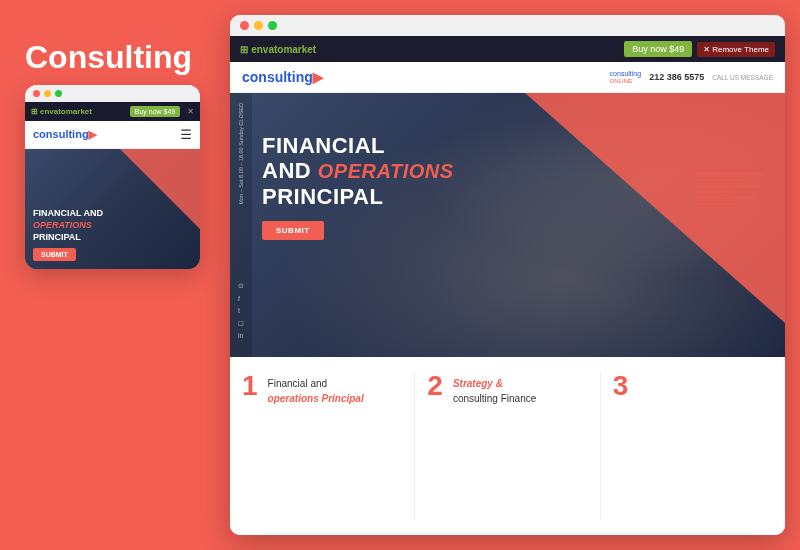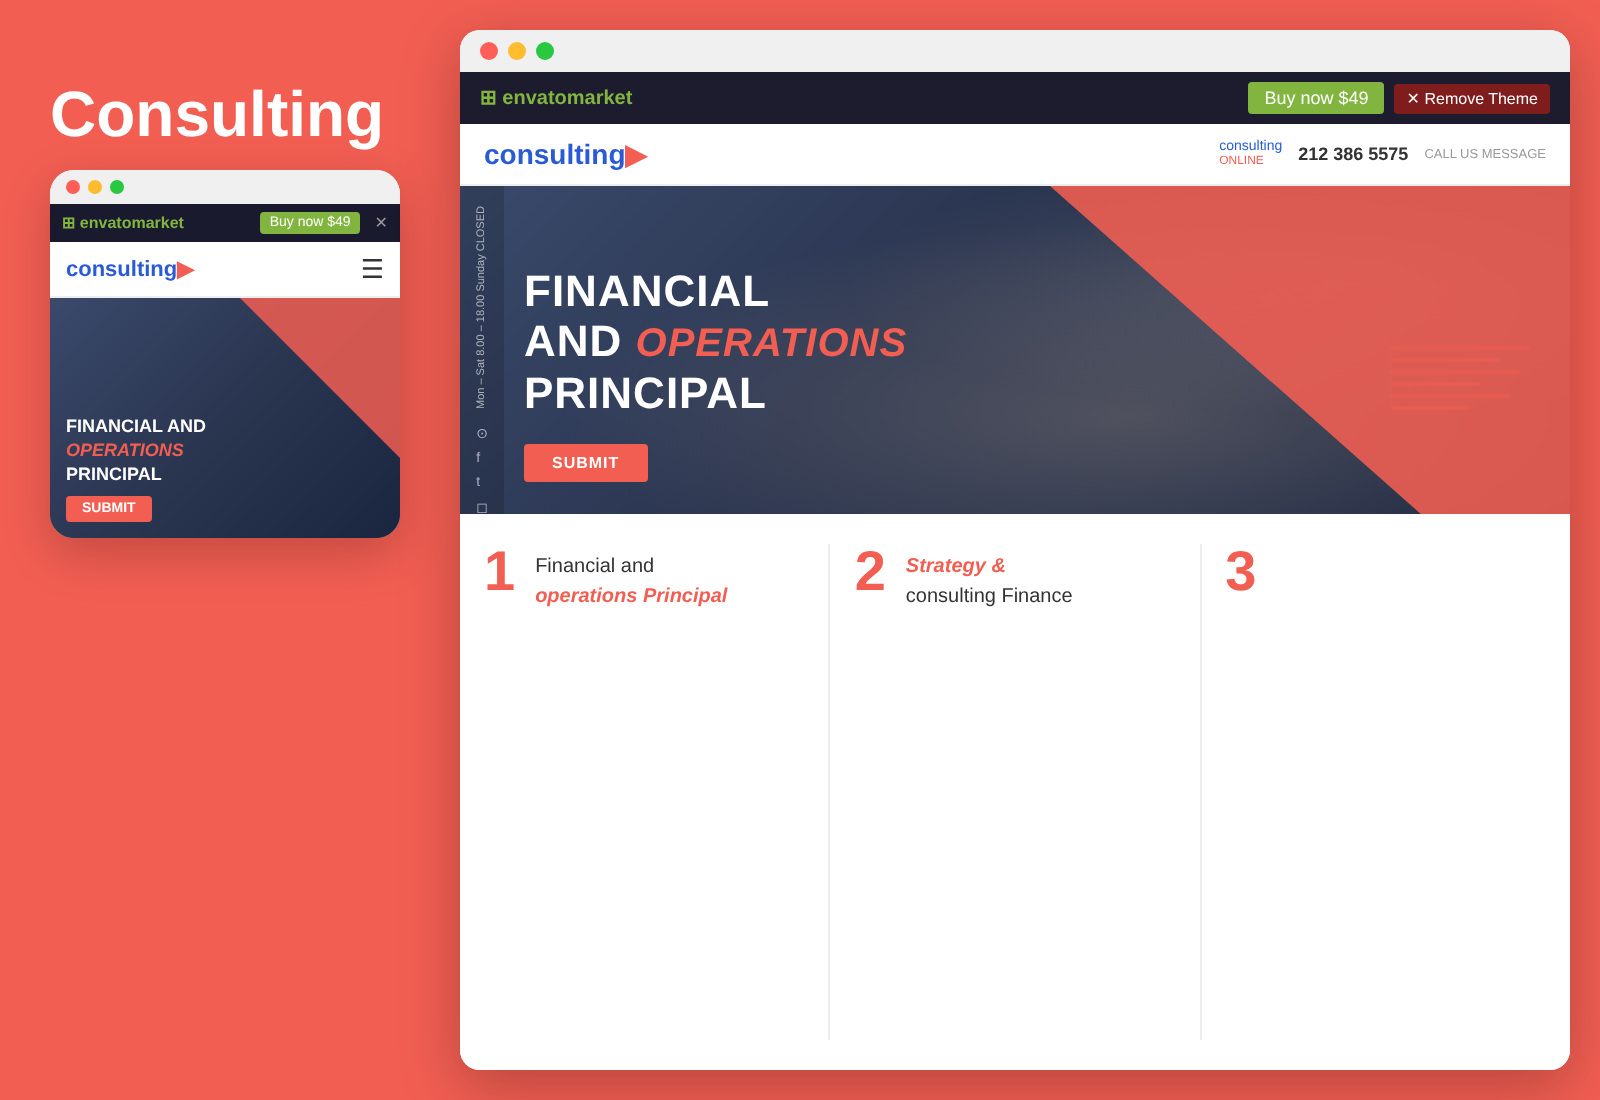--- a/index.html
+++ b/index.html
@@ -261,21 +261,21 @@
       color: #333;
     }
     .nav-phone {
       font-weight: bold;
       font-size: 9px;
     }
 
     
     .desktop-hero {
       position: relative;
-      height: 164px;
+      height: 264px;
       background: #404040;
       overflow: hidden;
       flex-shrink: 0;
       display: flex;
     }
 
     .hero-bg {
       position: absolute;
       inset: 0;
       background: linear-gradient(135deg, #3a4a6b 0%, #2a3550 40%, #1a2540 100%);

